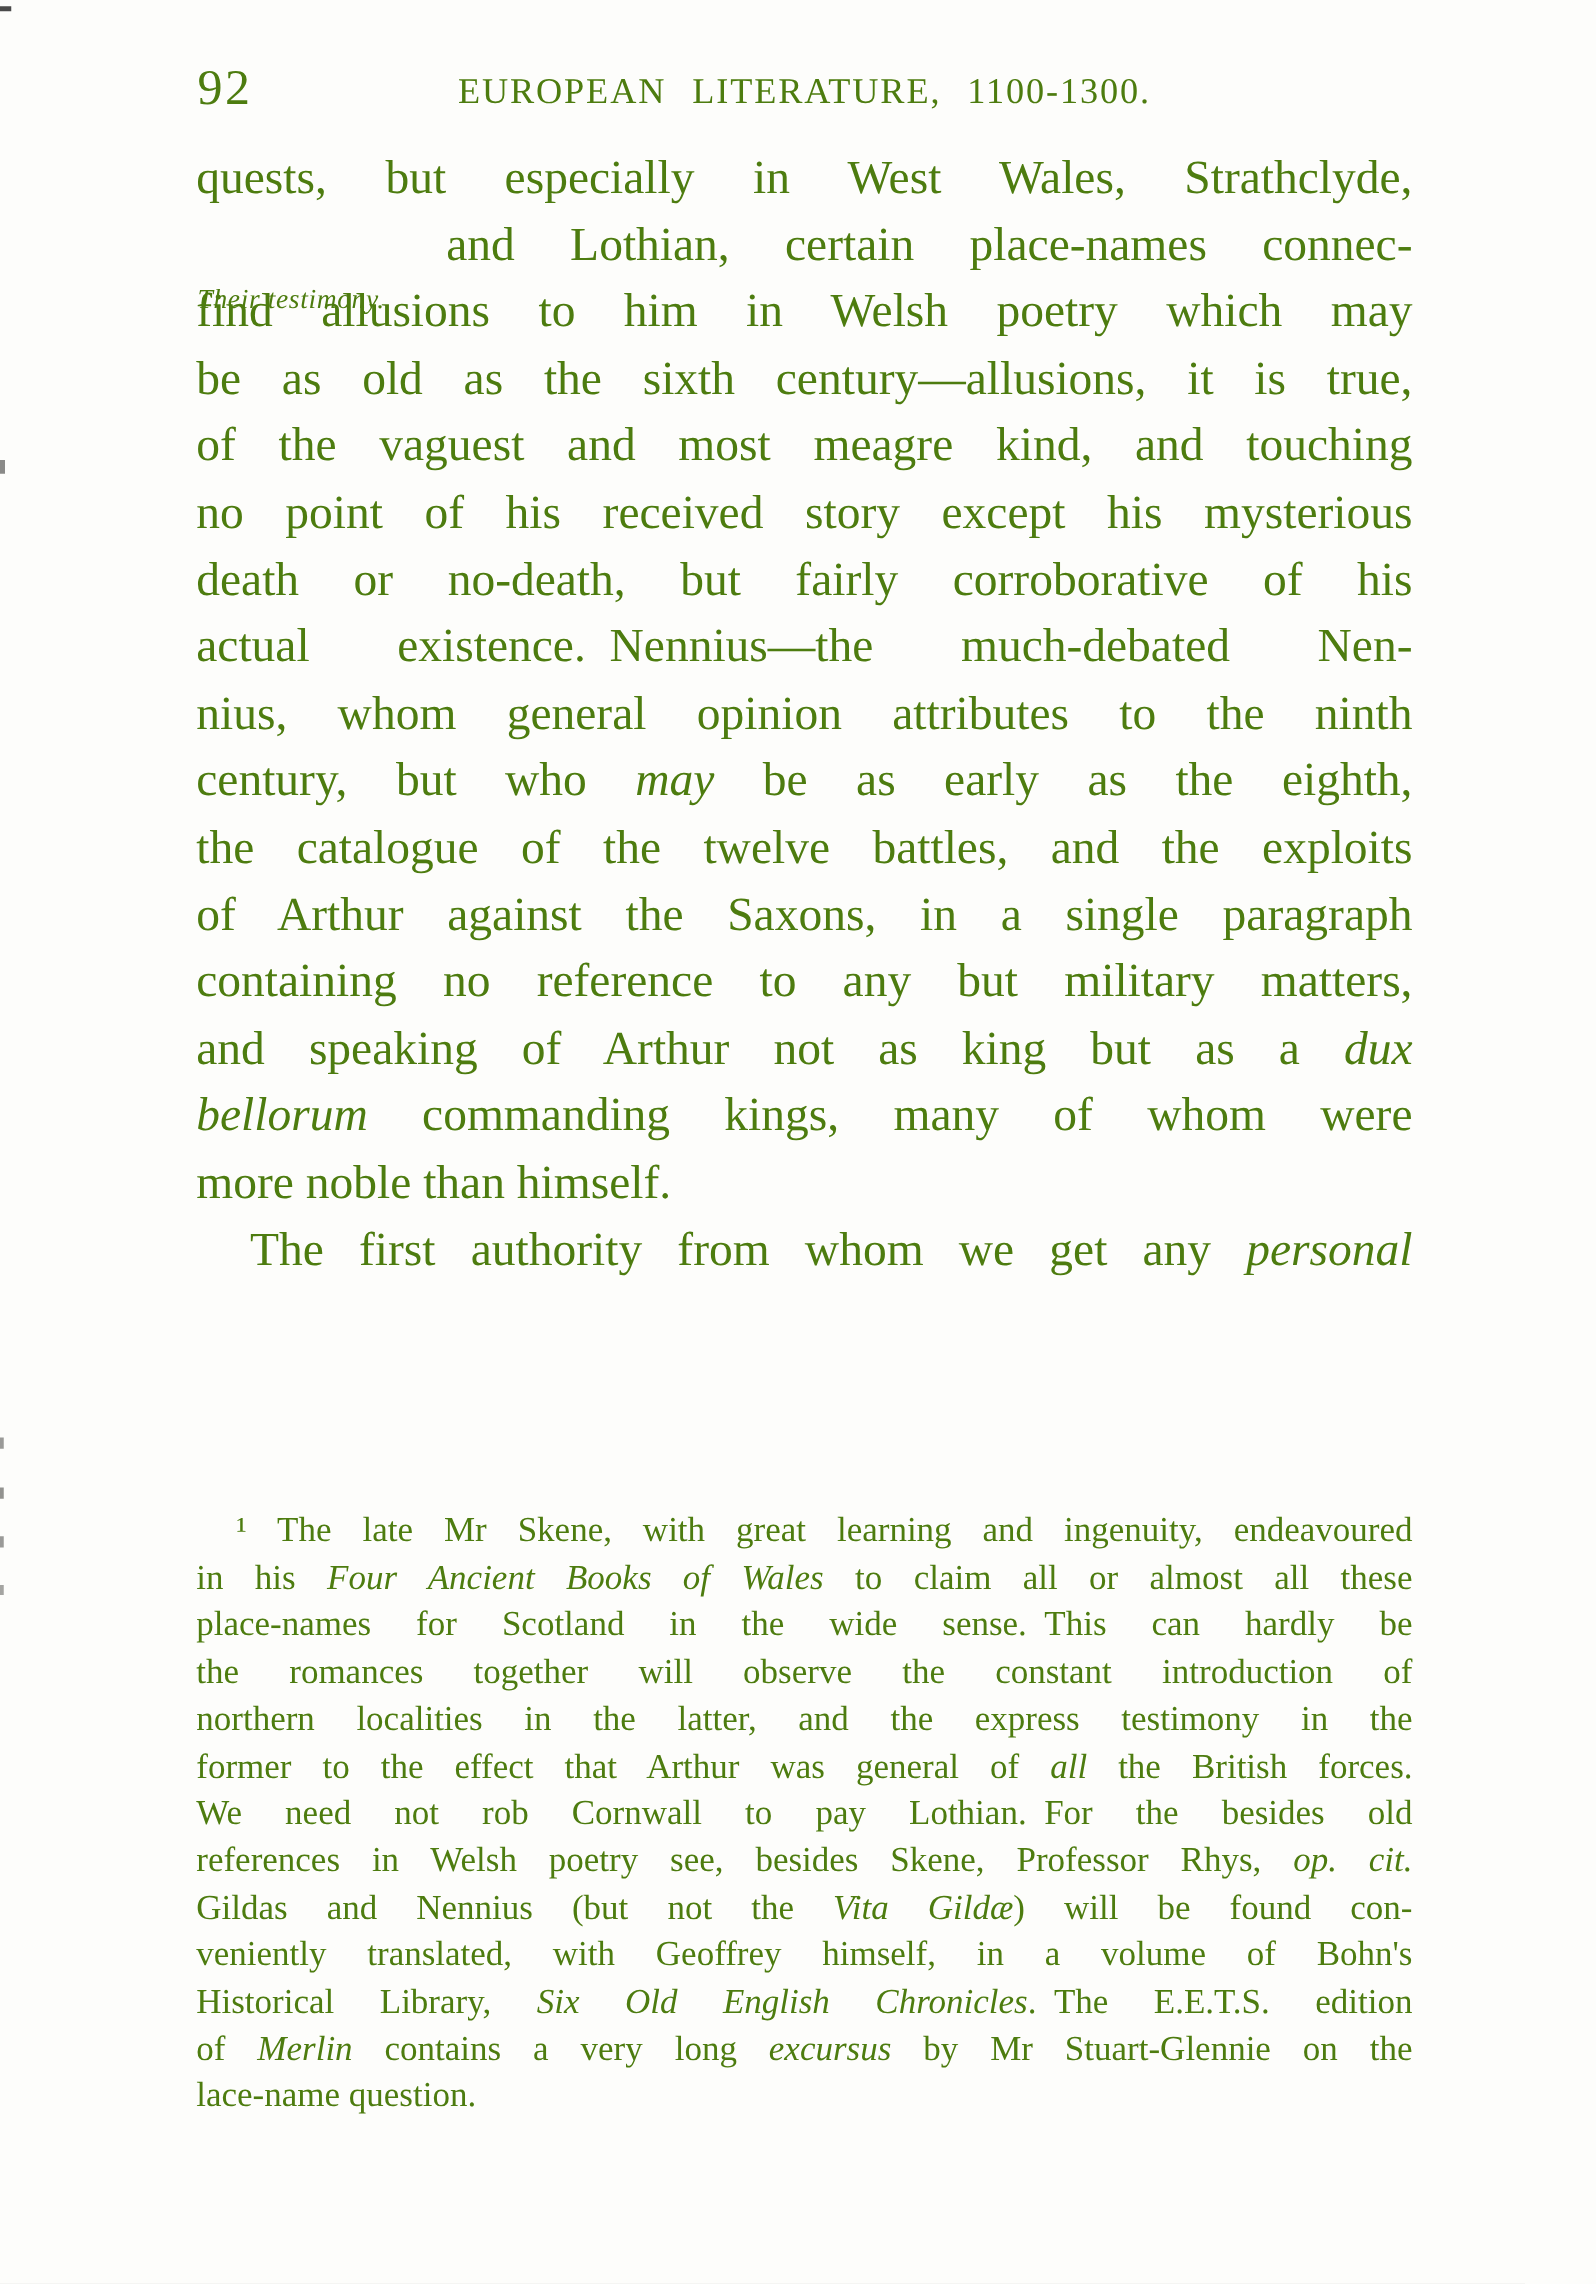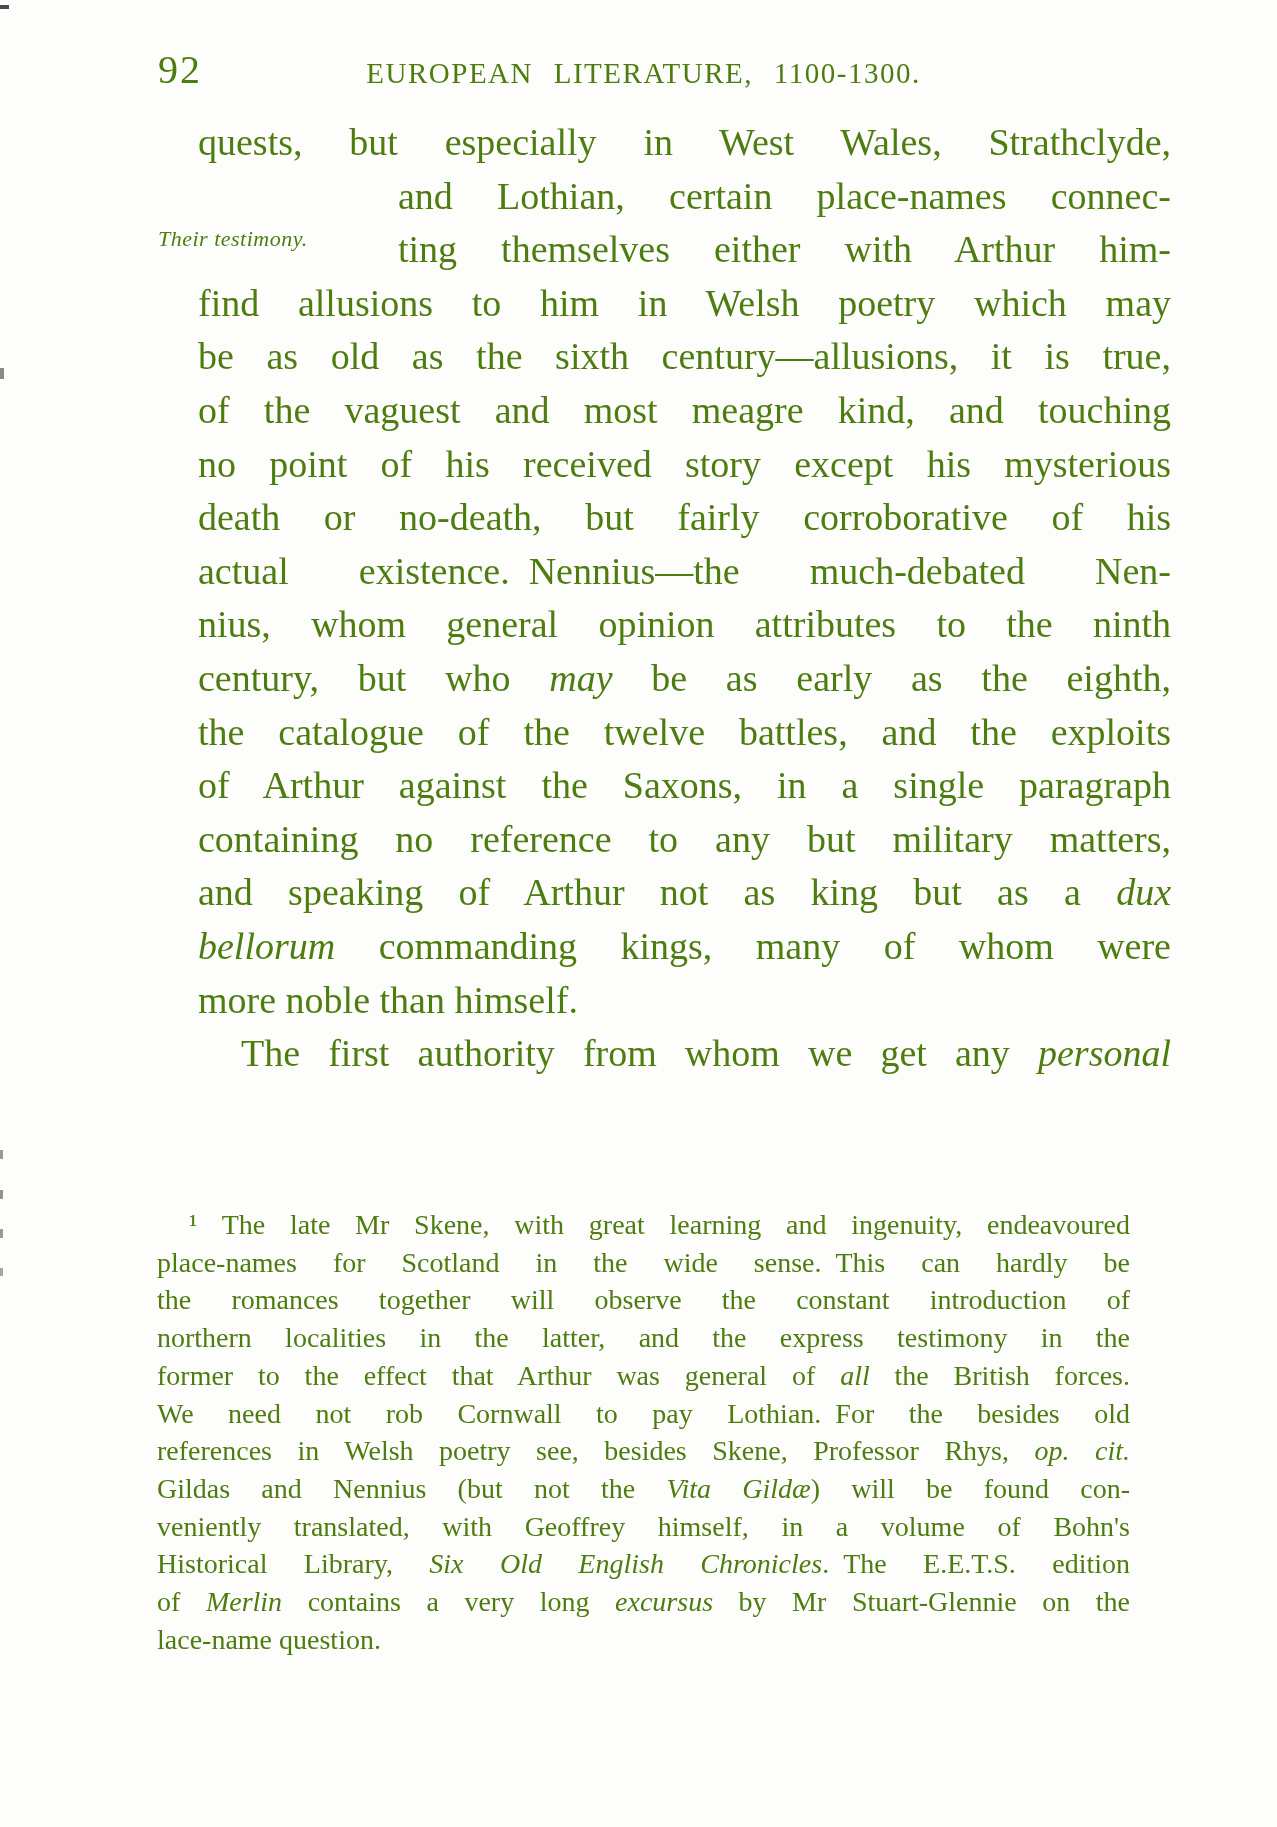--- a/index.html
+++ b/index.html
@@ -61,21 +61,20 @@
   }
 
   
   .page-body {
     position: absolute;
     left: 157px;
     top: 116px;
     width: 973px;
     font-size: 38px;
     line-height: 53.6px;
-    margin-left: 41px;
   }
   .page-body .line {
     text-align: justify;
     text-align-last: justify;
     white-space: nowrap;
   }
   .page-body .line.short {
     text-align-last: left;
     white-space: normal;
   }
@@ -118,40 +117,40 @@
   <div class="head-row">
     <div class="page-number">92</div>
     <div class="running-title">EUROPEAN LITERATURE, 1100-1300.</div>
   </div>
 
   <div class="margin-note">Their testimony.</div>
 
   <div class="page-body">
       <div class="line"><span>quests, but especially in West Wales, Strathclyde,</span></div>
       <div class="line" style="margin-left: 200px;"><span>and Lothian, certain place-names connec-</span></div>
-      <div class="line" style="margin-left: 200px;"><span>ting themselves either with Arthur him-</span></div>
       <div class="line"><span>find allusions to him in Welsh poetry which may</span></div>
       <div class="line"><span>be as old as the sixth century—allusions, it is true,</span></div>
       <div class="line"><span>of the vaguest and most meagre kind, and touching</span></div>
       <div class="line"><span>no point of his received story except his mysterious</span></div>
       <div class="line"><span>death or no-death, but fairly corroborative of his</span></div>
       <div class="line"><span>actual existence. Nennius—the much-debated Nen-</span></div>
       <div class="line"><span>nius, whom general opinion attributes to the ninth</span></div>
       <div class="line"><span>century, but who </span><span class="it">may</span><span> be as early as the eighth,</span></div>
       <div class="line"><span>the catalogue of the twelve battles, and the exploits</span></div>
       <div class="line"><span>of Arthur against the Saxons, in a single paragraph</span></div>
       <div class="line"><span>containing no reference to any but military matters,</span></div>
       <div class="line"><span>and speaking of Arthur not as king but as a </span><span class="it">dux</span></div>
       <div class="line"><span class="it">bellorum</span><span> commanding kings, many of whom were</span></div>
       <div class="line short"><span>more noble than himself.</span></div>
       <div class="line" style="margin-left: 43px;"><span>The first authority from whom we get any </span><span class="it">personal</span></div>
     </div>
 
   <div class="footnote">
       <div class="line" style="margin-left: 32px;"><span>¹ The late Mr Skene, with great learning and ingenuity, endeavoured</span></div>
+      <div class="line"><span>in his </span><span class="it">Four Ancient Books of Wales</span><span> to claim all or almost all these</span></div>
       <div class="line"><span>place-names for Scotland in the wide sense. This can hardly be</span></div>
       <div class="line"><span>the romances together will observe the constant introduction of</span></div>
       <div class="line"><span>northern localities in the latter, and the express testimony in the</span></div>
       <div class="line"><span>former to the effect that Arthur was general of </span><span class="it">all</span><span> the British forces.</span></div>
       <div class="line"><span>We need not rob Cornwall to pay Lothian. For the besides old</span></div>
       <div class="line"><span>references in Welsh poetry see, besides Skene, Professor Rhys, </span><span class="it">op. cit.</span></div>
       <div class="line"><span>Gildas and Nennius (but not the </span><span class="it">Vita Gildæ</span><span>) will be found con-</span></div>
       <div class="line"><span>veniently translated, with Geoffrey himself, in a volume of Bohn's</span></div>
       <div class="line"><span>Historical Library, </span><span class="it">Six Old English Chronicles</span><span>. The E.E.T.S. edition</span></div>
       <div class="line"><span>of </span><span class="it">Merlin</span><span> contains a very long </span><span class="it">excursus</span><span> by Mr Stuart-Glennie on the</span></div>

